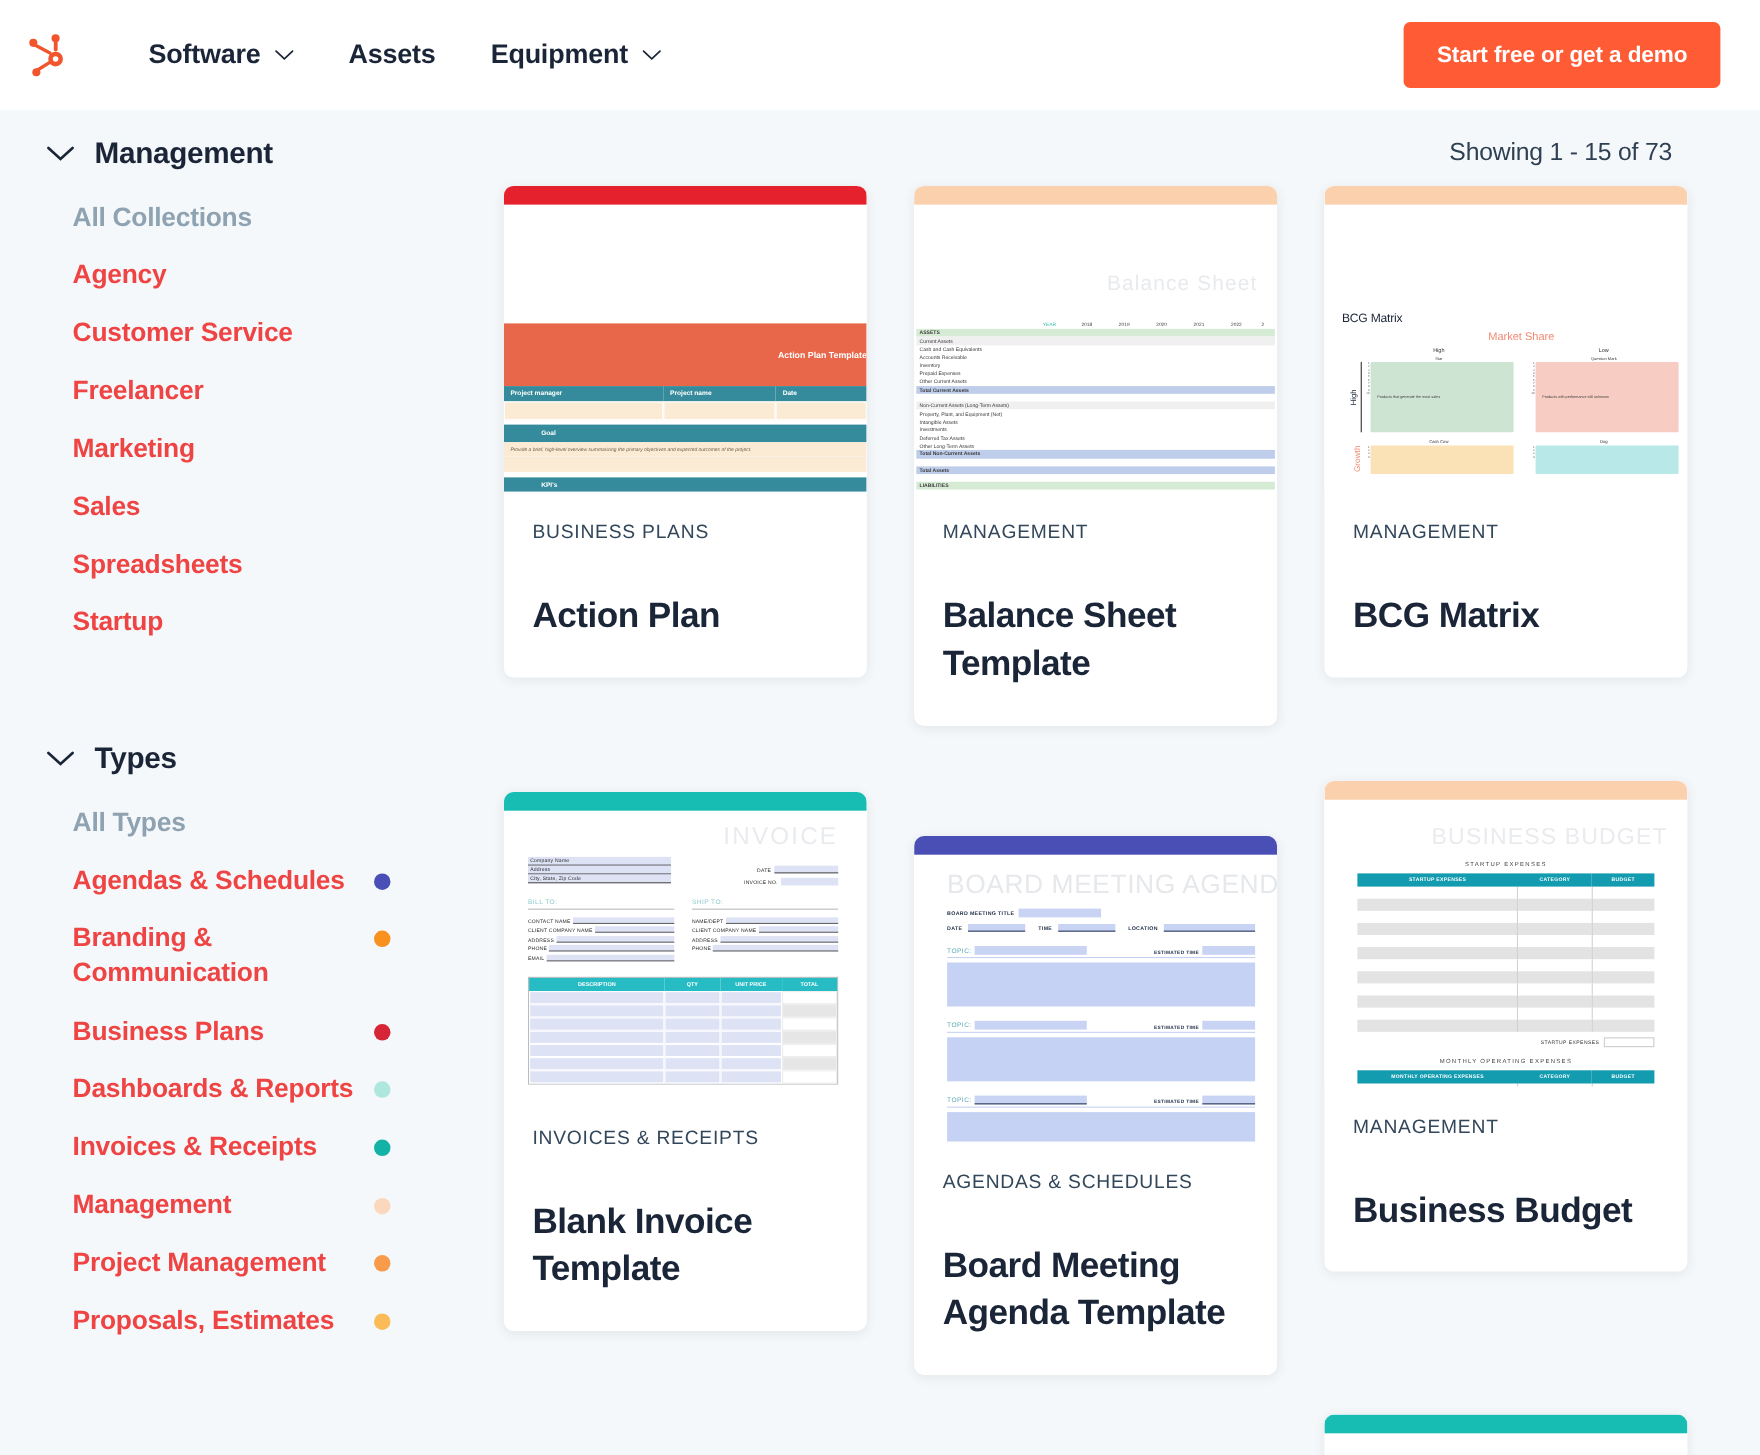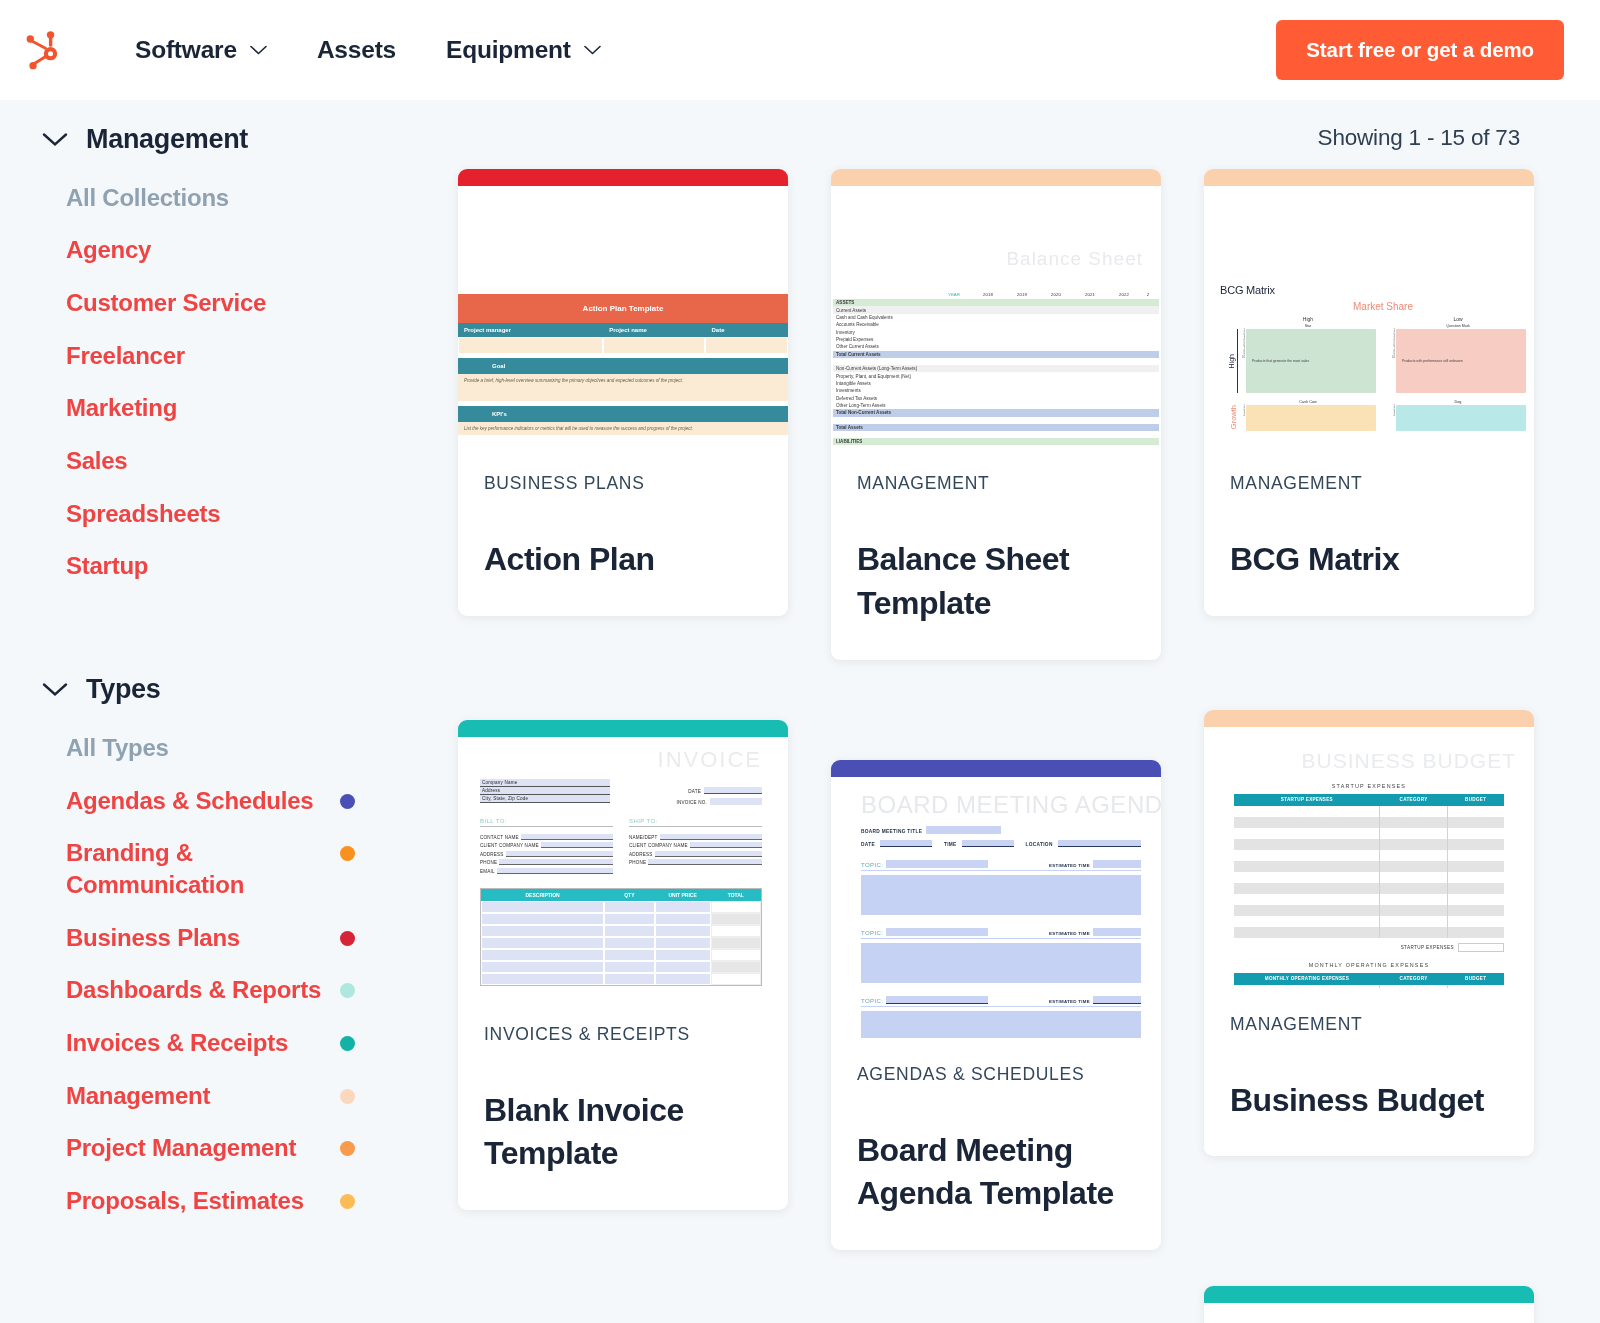--- a/index.html
+++ b/index.html
@@ -84,21 +84,21 @@
     font-size: 17.5px; letter-spacing: 0.7px; color: #33475B;
     text-transform: uppercase; font-weight: 400;
   }
   .card-title {
     font-size: 32px; font-weight: 700; line-height: 1.37;
     letter-spacing: -0.5px; color: #1B2538; margin-top: 44px;
   }
   .ghost-title { color: #E8EAED; font-weight: 400; letter-spacing: 1px; }
 
   
-  .ap-band { background: #E8674A; color: #fff; text-align: center; font-size: 8px; font-weight: 700; padding: 10px 0; }
+  .ap-band { background: #E8674A; color: #fff; text-align: right; font-size: 8px; font-weight: 700; padding: 24px 0; }
   .ap-row { display: flex; }
   .ap-th { background: #358B9B; color: #fff; font-size: 6px; font-weight: 700; padding: 4px 6px; }
   .ap-td { background: #FBEBD5; height: 17px; border: 1px solid #fff; }
   .ap-sec { background: #358B9B; color: #fff; font-size: 6px; font-weight: 700; padding: 5px 0 5px 34px; }
   .ap-note { background: #FBEBD5; font-size: 4.5px; color: #6a5a45; padding: 4px 6px; font-style: italic; }
 
   
   .bs-tbl { width: 100%; border-collapse: collapse; }
   .bs-tbl td { font-size: 4.6px; padding: 1.2px 3px; color: #3a3a3a; }
   .bs-yr { color: #3a3a3a; font-size: 4.4px; text-align: center; }

